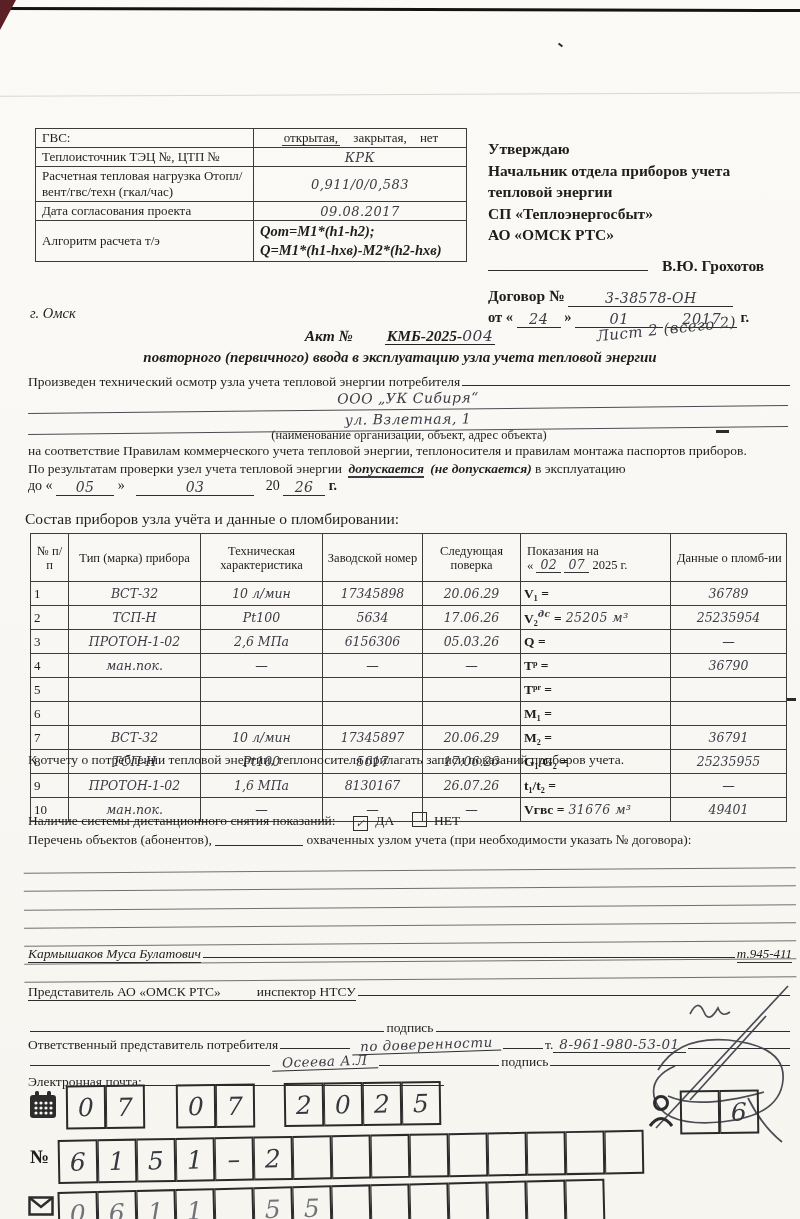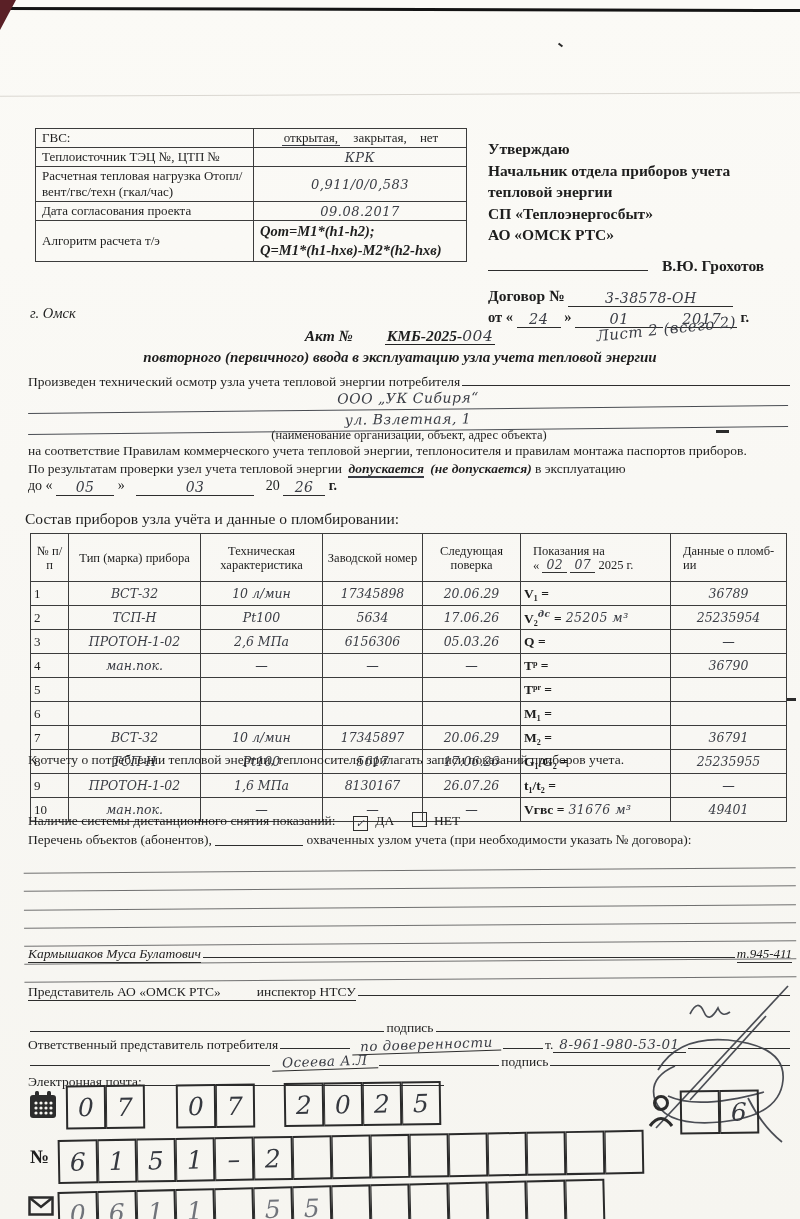--- a/index.html
+++ b/index.html
@@ -36,21 +36,21 @@
   .subtitle{position:absolute;left:0;top:349px;width:100%;text-align:center;font-size:15px;}
   .lineP{position:absolute;left:28px;right:8px;font-size:13.5px;}
   .org-line{position:absolute;left:28px;right:12px;border-bottom:1.2px solid #4a4d53;text-align:center;
             font-size:14px;height:19px;transform:rotate(-.6deg);}
   .caption{position:absolute;left:0;top:428px;width:100%;text-align:center;font-size:12.5px;padding-left:9px;}
   .until{position:absolute;left:28px;top:478px;font-size:14px;}
   .tbl-title{position:absolute;left:25px;top:510px;font-size:15.5px;}
   
   .devices{position:absolute;left:30px;top:533px;width:756px;border-collapse:collapse;font-size:12.5px;table-layout:fixed;}
   .devices th,.devices td{border:1px solid #3c3c3c;padding:1px 3px;}
-  .devices th{font-weight:normal;text-align:left;vertical-align:middle;line-height:14px;padding-left:12px;}
+  .devices th{font-weight:normal;text-align:left;vertical-align:middle;line-height:14px;padding-left:6px;}
   .devices th.cth{text-align:center;padding-left:3px;}
   .devices td{height:21px;}
   .c-num{text-align:left;padding-left:6px;font-size:13px;}
   .c-hand{font-family:"DejaVu Serif",serif;font-style:italic;color:#3a3d45;text-align:center;font-size:12.5px;}
   .c-param{font-weight:bold;font-size:13.5px;padding-left:5px;white-space:nowrap;}
   .p-sup{font-size:9px;vertical-align:super;}
   .p-read{font-weight:normal;font-size:12.5px;margin-left:4px;}
   .hd-date .hand{padding:0 4px;border-bottom:1px solid #333;margin-top:48px;}
   
   .remote-cb{display:inline-block;width:13px;height:13px;border:1.5px solid #2d2d2d;text-align:center;

